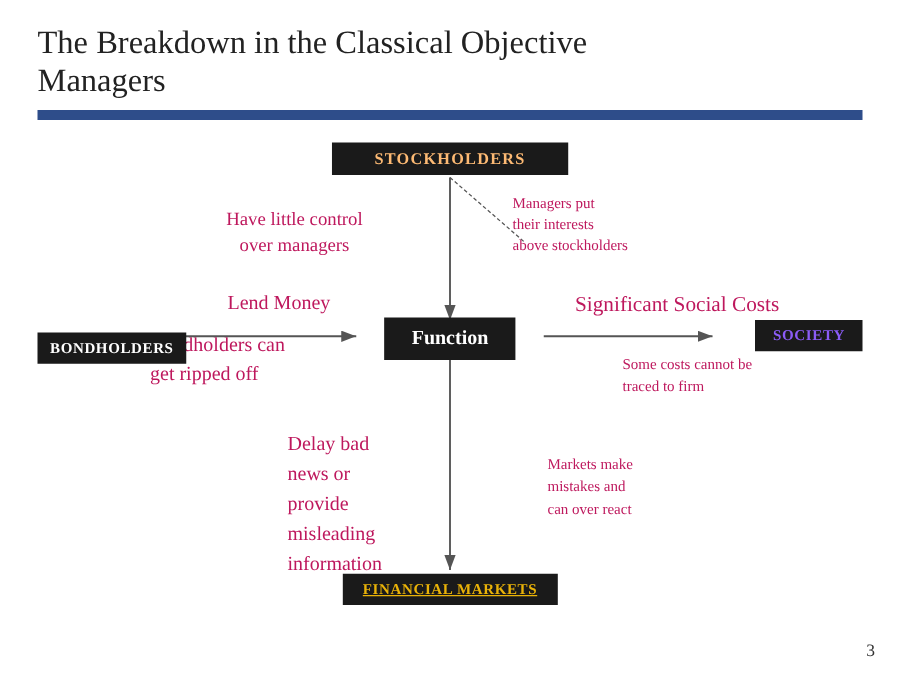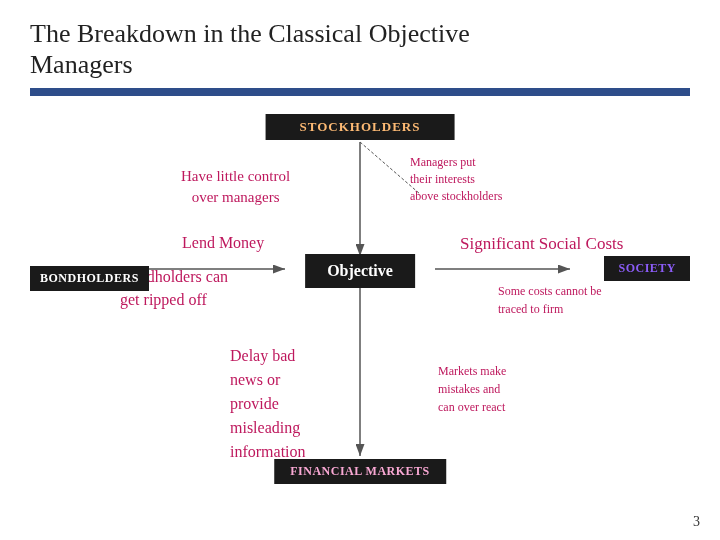--- a/index.html
+++ b/index.html
@@ -103,27 +103,28 @@
       z-index: 10;
     }
 
     
     .financial-markets-box {
       position: absolute;
       bottom: 0;
       left: 50%;
       transform: translateX(-50%);
       background: #1a1a1a;
-      color: #f9a8d4;
+      color: #eab308;
       font-size: 12px;
       font-weight: bold;
       padding: 5px 16px;
       letter-spacing: 0.5px;
       white-space: nowrap;
       z-index: 10;
+      text-decoration: underline;
     }
 
     
     .label {
       position: absolute;
       font-size: 12px;
       color: #be185d;
       line-height: 1.4;
     }
 
@@ -244,21 +245,21 @@
 
     <div class="label label-managers-put">
       Managers put<br>their interests<br>above stockholders
     </div>
 
     <div class="bondholders-box">
       <span>BONDHOLDERS</span>
     </div>
 
     <div class="managers-box">
-      <span>Objective</span>
+      <span>Function</span>
     </div>
 
     <div class="society-box">
       <span>SOCIETY</span>
     </div>
 
     <div class="label label-lend-money">
       <span>Lend Money</span>
     </div>
 

